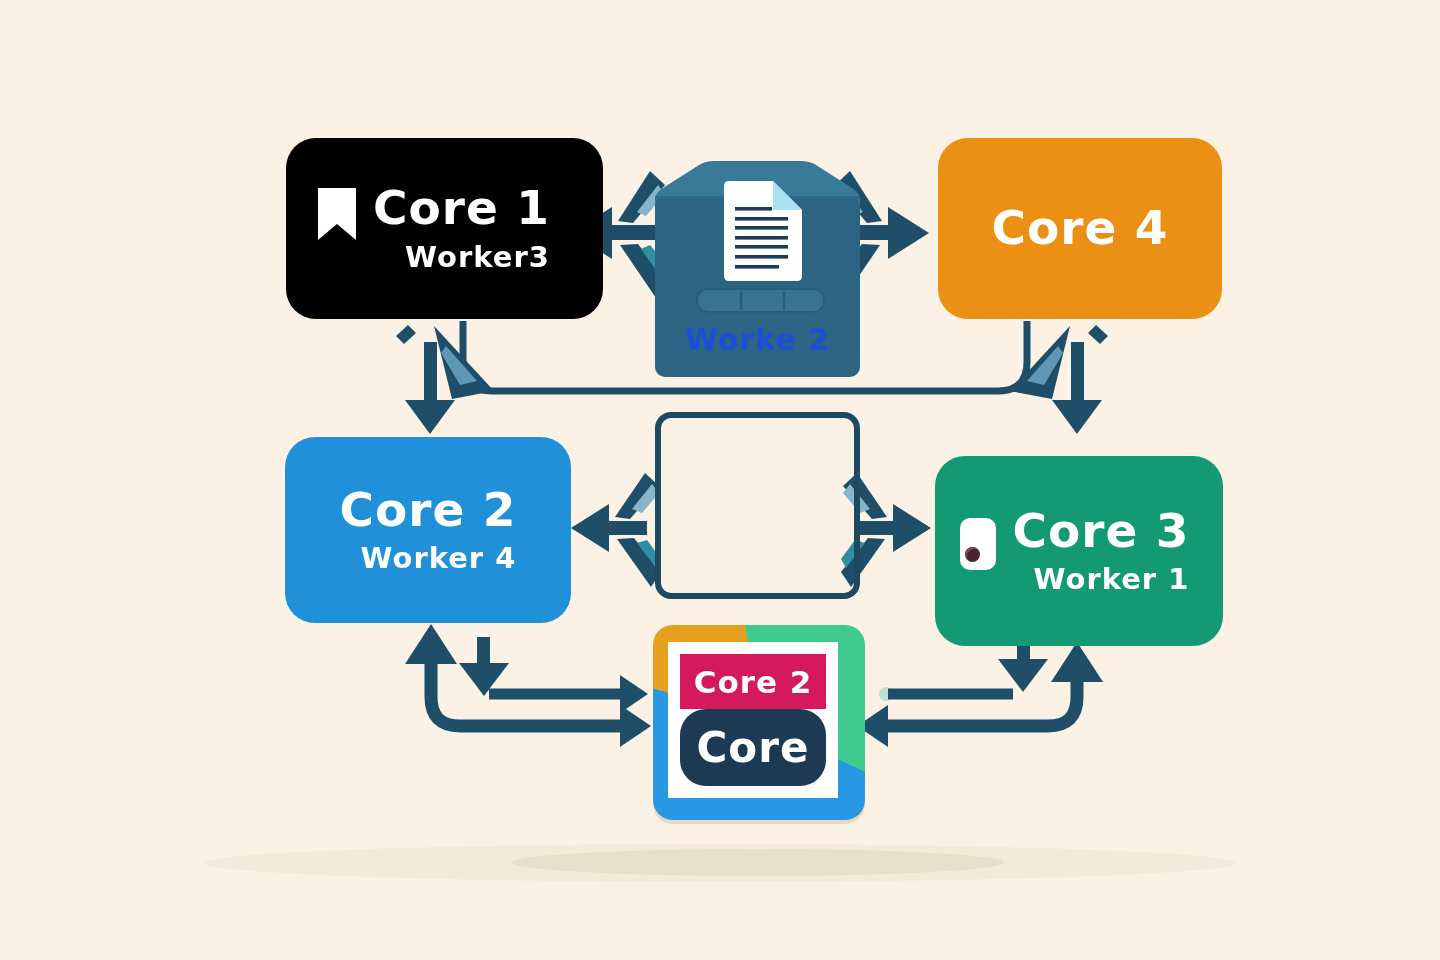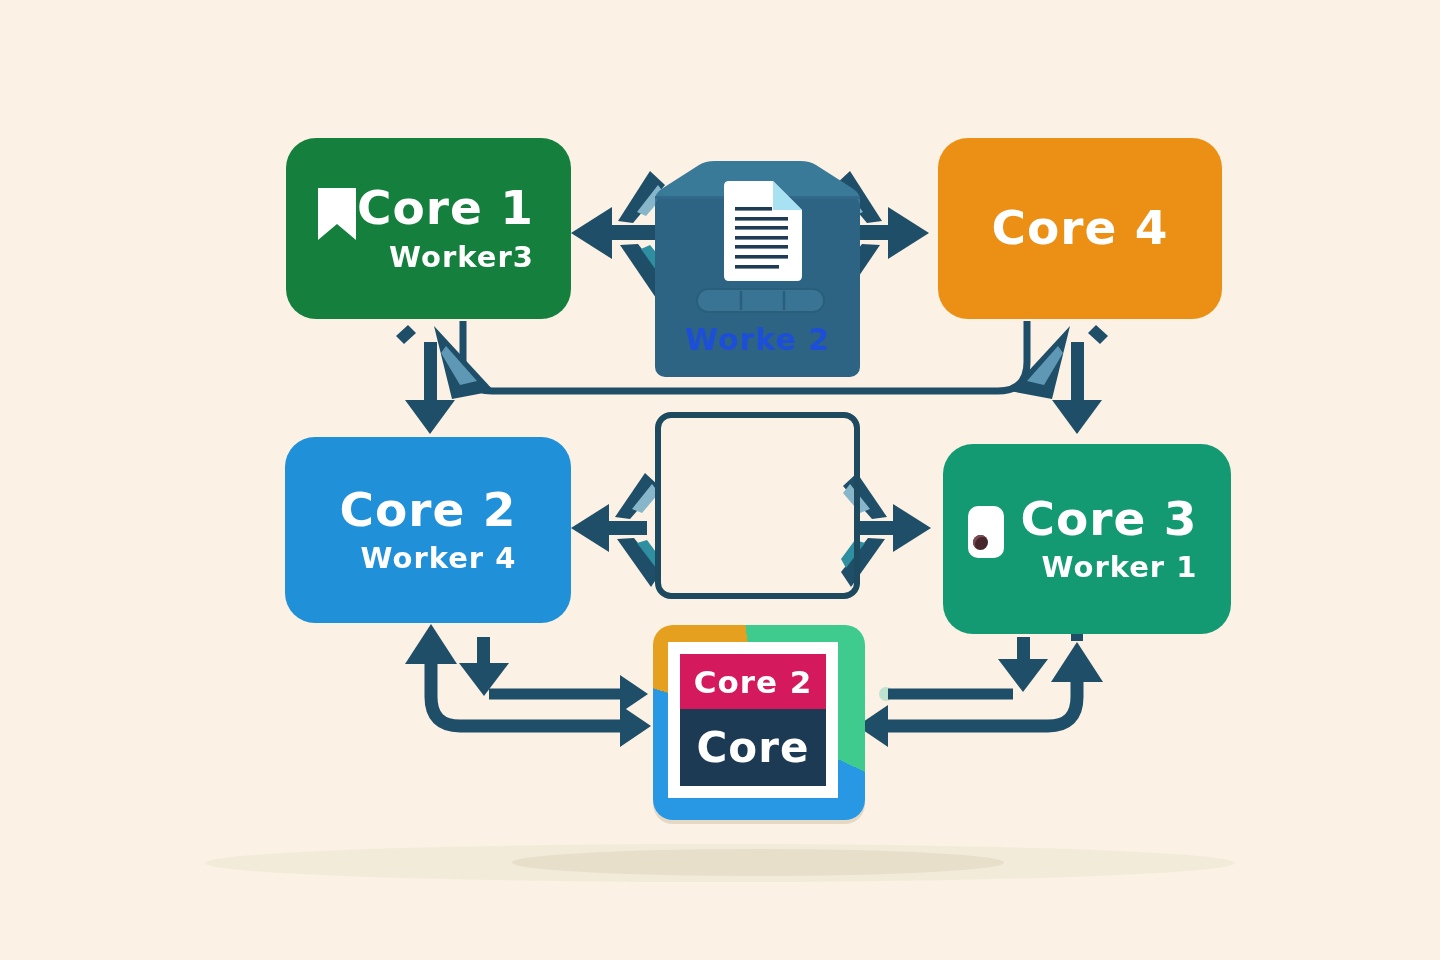--- a/index.html
+++ b/index.html
@@ -8,25 +8,25 @@
 
   
   .shadow-outer{position:absolute;left:205px;top:844px;width:1030px;height:38px;border-radius:50%;background:#F3EBDA;}
   .shadow-inner{position:absolute;left:512px;top:849px;width:492px;height:27px;border-radius:50%;background:#E7DFCA;}
 
   
   .node{position:absolute;border-radius:30px;color:#fff;display:flex;flex-direction:column;
         align-items:center;justify-content:center;text-align:center;}
   .node .title{font-size:47px;font-weight:bold;letter-spacing:1px;line-height:1.08;}
   .node .subtitle{font-size:29px;font-weight:bold;letter-spacing:1px;margin-top:6px;text-align:right;}
-  .node-core1{left:286px;top:138px;width:285px;height:181px;background:#15803d;}
+  .node-core1{left:286px;top:138px;width:317px;height:181px;background:#000000;}
   .node-core1 .txt{padding-left:34px;}
   .node-core4{left:938px;top:138px;width:284px;height:181px;background:#EB9015;}
   .node-core2{left:285px;top:437px;width:286px;height:186px;background:#2090D8;}
-  .node-core3{left:935px;top:444px;width:288px;height:190px;background:#149A72;margin-left:8px;}
+  .node-core3{left:935px;top:456px;width:288px;height:190px;background:#149A72;}
   .node-core3 .txt{padding-left:44px;}
 
   
   .bookmark{position:absolute;left:32px;top:50px;width:38px;height:52px;}
 
   
   .device{position:absolute;left:25px;top:62px;width:36px;height:52px;background:#fff;border-radius:10px;}
   .device::after{content:"";position:absolute;left:5px;top:29px;width:15px;height:15px;border-radius:50%;
                  background:#46262C;box-shadow:inset 2px 2px 0 #7a4a50;}
 
@@ -42,21 +42,21 @@
   
   .chip{position:absolute;left:653px;top:625px;width:212px;height:195px;border-radius:20px;
         background:conic-gradient(from 0deg at 50% 50%,
           #3FCB8D 0deg 115deg, #2897E4 115deg 288deg, #E6A01F 288deg 352deg, #3FCB8D 352deg 360deg);
         box-shadow:0 4px 0 rgba(190,170,140,.35);}
   .chip-frame{position:absolute;left:15px;top:17px;right:27px;bottom:22px;background:#fff;
               padding:12px;box-sizing:border-box;display:flex;flex-direction:column;}
   .chip-top{flex:0 0 42%;background:#D4195C;color:#fff;display:flex;align-items:center;justify-content:center;
             font-size:31px;font-weight:bold;letter-spacing:1px;}
   .chip-bottom{flex:1;background:#1C3A54;color:#fff;display:flex;align-items:center;justify-content:center;
-            font-size:42px;font-weight:bold;letter-spacing:1px;}
+            font-size:42px;font-weight:bold;letter-spacing:1px;border-radius:26px;}
 
   
   .overlay{position:absolute;left:0;top:0;pointer-events:none;}
 </style>
 </head>
 <body>
 
 <div class="canvas">
 
   <div class="shadow-outer"></div>

